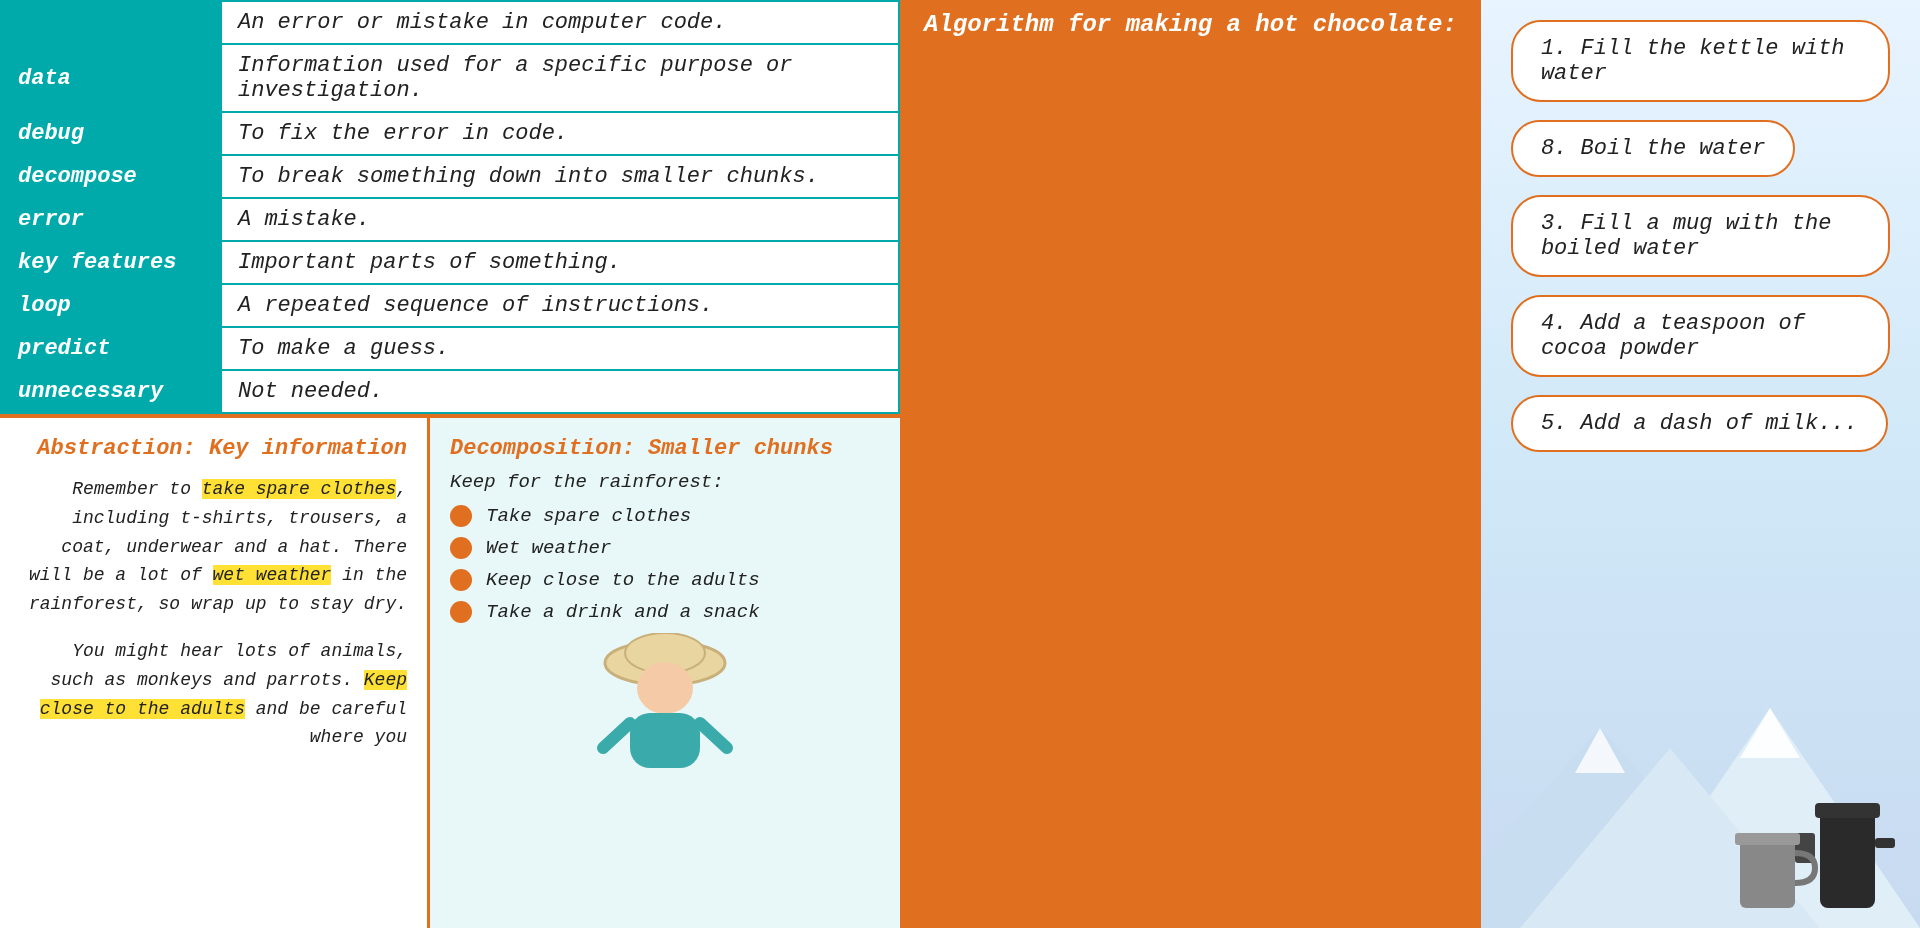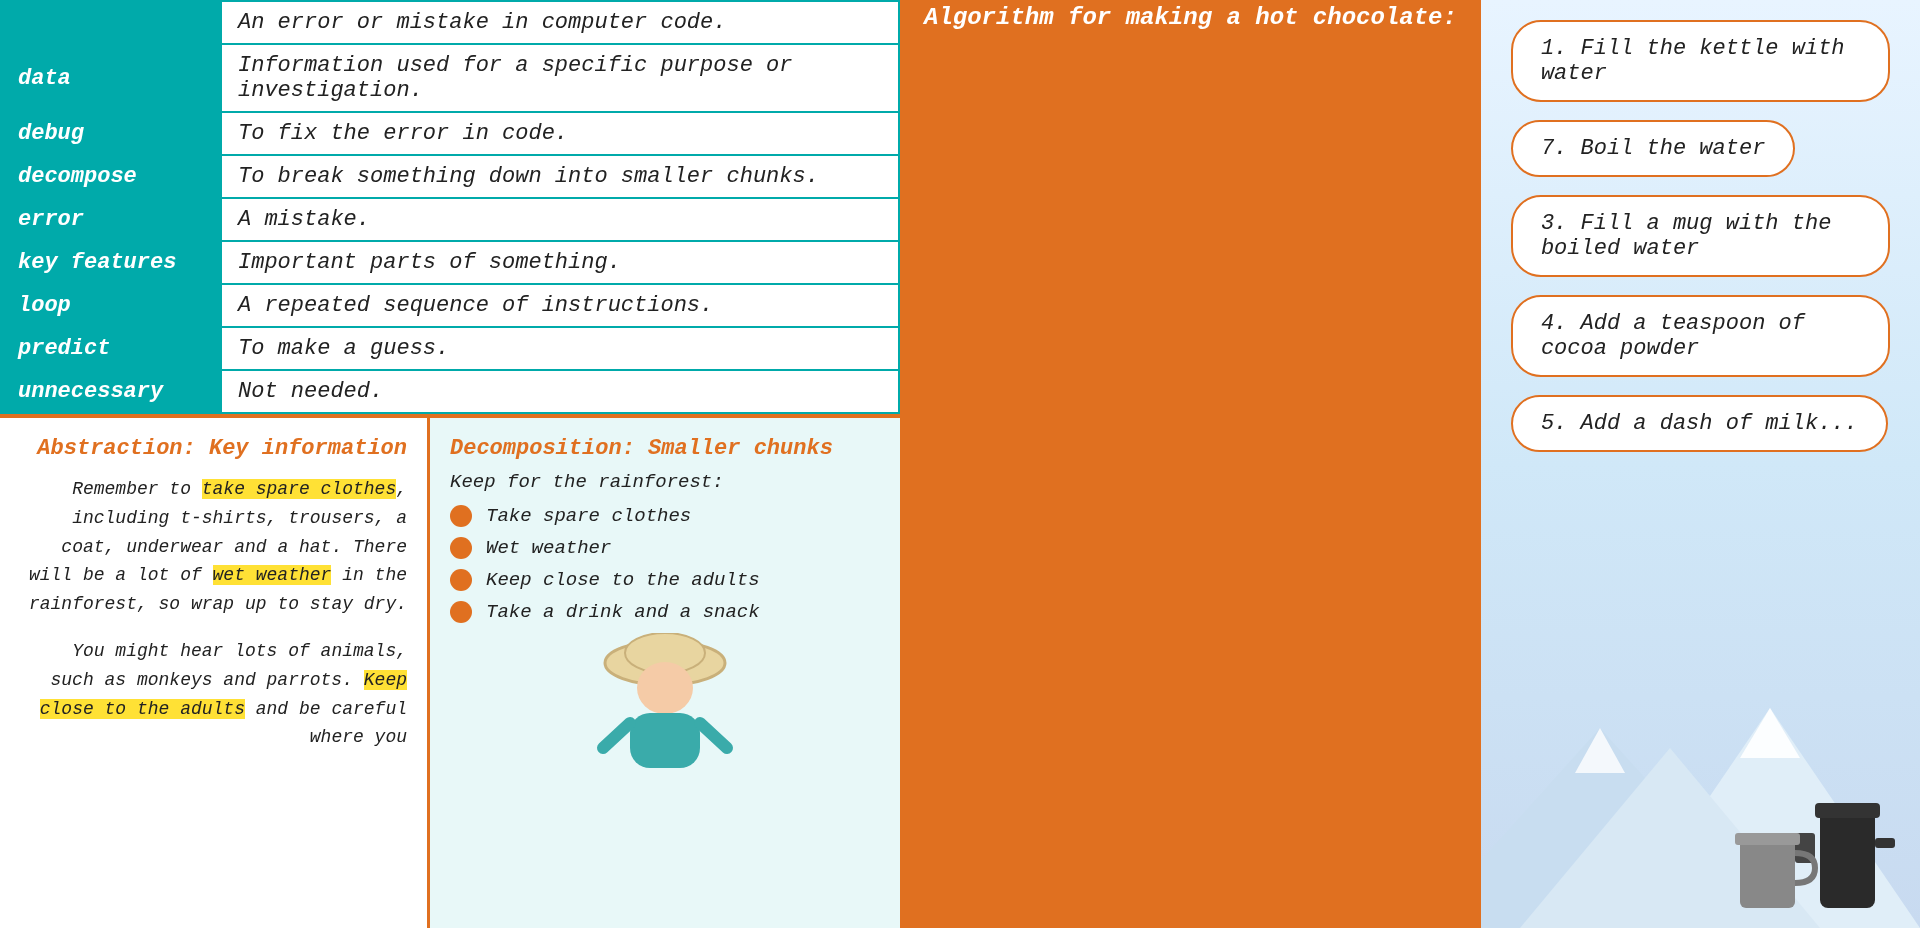--- a/index.html
+++ b/index.html
@@ -183,21 +183,21 @@
 
     
     .algo-section {
       flex: 1;
       background: linear-gradient(180deg, #e8f4ff 0%, #d0e8f8 50%, #c8daf0 100%);
       position: relative;
       overflow: hidden;
     }
     .algo-title-bar {
       background: #E07020;
-      padding: 4px 24px;
+      padding: 11px 24px;
       font-size: 24px;
       font-style: italic;
       font-weight: bold;
       color: #fff;
     }
     .algo-steps {
       padding: 20px 30px;
       display: flex;
       flex-direction: column;
       gap: 18px;
@@ -420,19 +420,19 @@
       <rect x="155" y="60" width="20" height="10" rx="3" fill="#333"></rect>
       <rect x="75" y="55" width="20" height="30" rx="3" fill="#444"></rect>
 
       <rect x="20" y="60" width="55" height="70" rx="6" fill="#888"></rect>
       <rect x="15" y="55" width="65" height="12" rx="3" fill="#999"></rect>
       <path d="M75 75 Q95 75 95 90 Q95 105 75 105" fill="none" stroke="#777" stroke-width="6"></path>
     </svg>
 
     <div class="algo-steps">
       <div class="algo-step">1. Fill the kettle with water</div>
-      <div class="algo-step">7. Boil the water</div>
+      <div class="algo-step">8. Boil the water</div>
       <div class="algo-step">3. Fill a mug with the boiled water</div>
       <div class="algo-step">4. Add a teaspoon of cocoa powder</div>
       <div class="algo-step">5. Add a dash of milk...</div>
     </div>
   </div>
 </div>
 
 </body></html>

